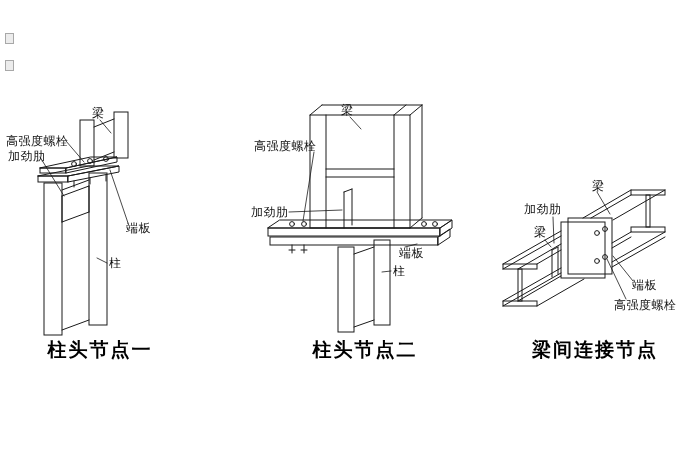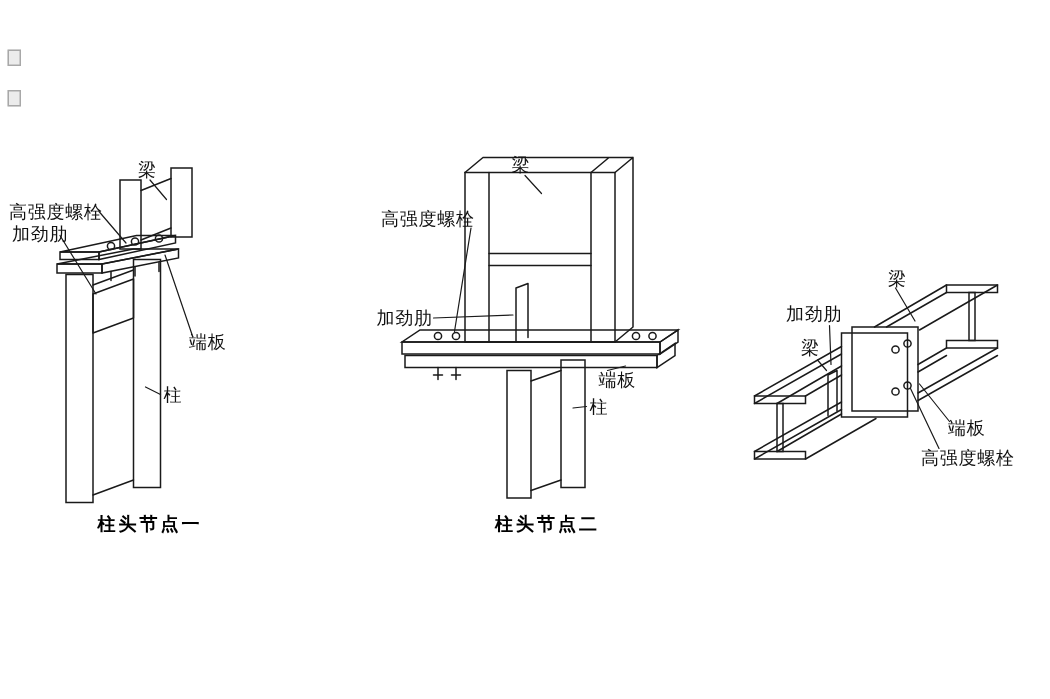--- a/index.html
+++ b/index.html
@@ -11,21 +11,21 @@
   .linework { position:absolute; left:0; top:0; }
   .linework line, .linework path, .linework rect, .linework circle {
     stroke:#1a1a1a; fill:none; stroke-width:1; stroke-linecap:round;
   }
   .linework .leader path { stroke-width:0.8; }
   .lbl {
     position:absolute; font-size:12px; line-height:14px; color:#111111;
     white-space:nowrap; letter-spacing:0.5px;
   }
   .cap {
-    position:absolute; font-size:12px; line-height:19px; font-weight:700;
+    position:absolute; font-size:19px; line-height:19px; font-weight:700;
     color:#000000; text-align:center; letter-spacing:2px; white-space:nowrap;
   }
   .mark {
     position:absolute; width:9px; height:11px;
     border:1px solid #9a9a9a; background:#e9e9e9; opacity:0.85;
   }
 </style>
 </head>
 <body>
 
@@ -153,14 +153,15 @@
   <div class="lbl" style="left:251px;top:205px">加劲肋</div>
   <div class="lbl" style="left:399px;top:246px">端板</div>
   <div class="lbl" style="left:393px;top:264px">柱</div>
   <div class="cap" style="left:285px;top:340px;width:160px">柱头节点二</div>
 
   <div class="lbl" style="left:592px;top:179px">梁</div>
   <div class="lbl" style="left:524px;top:202px">加劲肋</div>
   <div class="lbl" style="left:534px;top:225px">梁</div>
   <div class="lbl" style="left:632px;top:278px">端板</div>
   <div class="lbl" style="left:614px;top:298px">高强度螺栓</div>
+  <div class="cap" style="left:505px;top:340px;width:180px">梁间连接节点</div>
 
 </div>
 
 </body></html>

